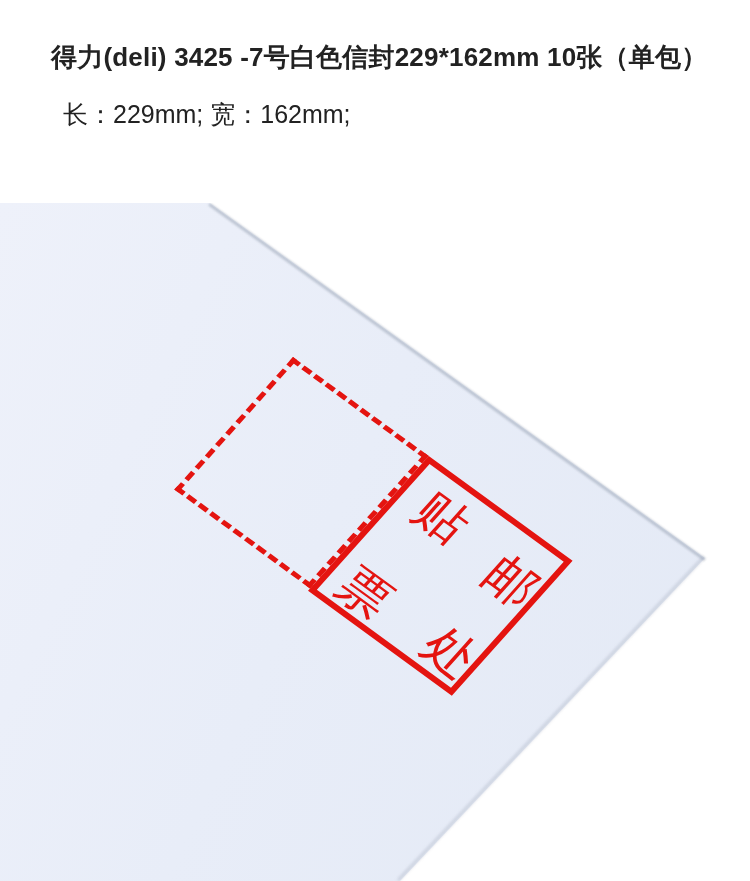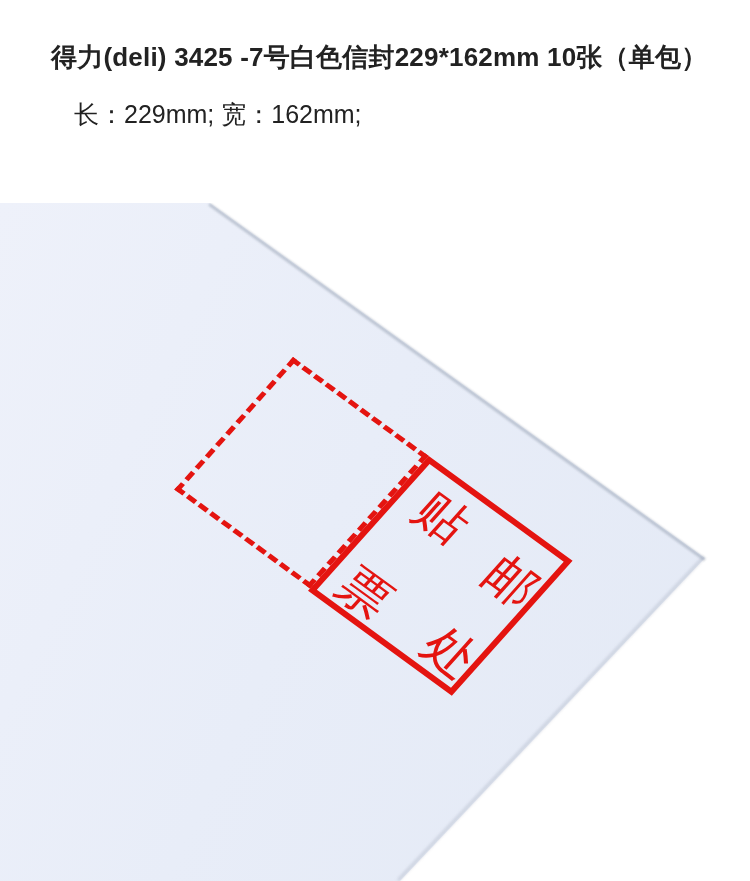--- a/index.html
+++ b/index.html
@@ -21,21 +21,20 @@
     letter-spacing: 0.2px;
     white-space: nowrap;
     font-weight: bold;
   }
   .dims {
     position: absolute;
     left: 63px; top: 98px;
     font-size: 25px;
     color: #222222;
     white-space: nowrap;
-    margin-left: 11px;
   }
 
   
   .photo {
     position: absolute;
     left: 0; top: 203px;
     width: 750px; height: 678px;
     background: #ffffff;
     overflow: hidden;
   }

